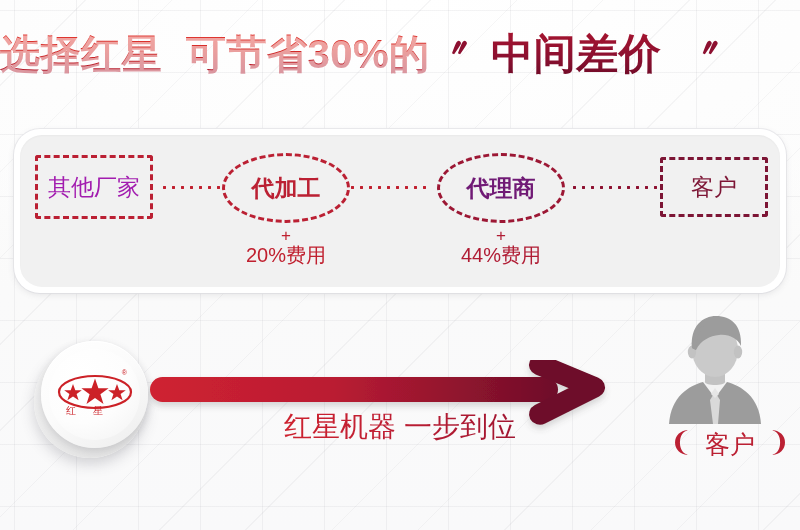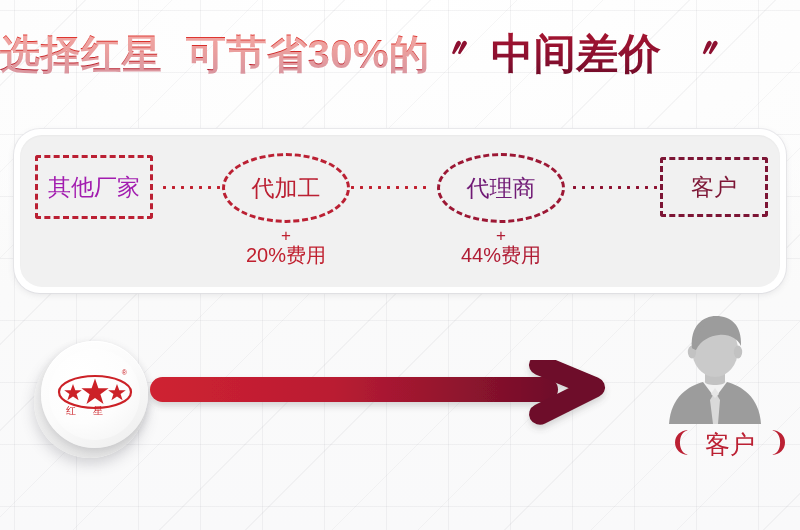--- a/index.html
+++ b/index.html
@@ -88,20 +88,21 @@
   .box-rect {
     border: 3px dashed #bb2033;
     border-radius: 3px;
     color: #a21caf;
   }
   .box-rect.dark { border-color: #7d1535; color: #7d1535; }
   .box-pill {
     border: 3px dashed #bb2033;
     border-radius: 50% / 50%;
     color: #bb2033;
+    font-weight: bold;
   }
   .box-pill.dark { border-color: #9c1734; color: #701a75; }
 
   .fee {
     position: absolute;
     text-align: center;
     color: #c0202f;
     white-space: nowrap;
   }
   .fee .plus { font-size: 17px; line-height: 15px; }
@@ -243,20 +244,21 @@
         <feDropShadow dx="0" dy="4" stdDeviation="3" flood-color="#555" flood-opacity="0.22"></feDropShadow>
       </filter>
     </defs>
     <g filter="url(#ash)">
       <rect x="2" y="17" width="408" height="25" rx="12.5" fill="url(#ag)"></rect>
       <path d="M392 4 L392 4 L448 29 L392 54 Z" fill="none"></path>
       <path d="M393 2 L447 25.5 L393 54" fill="none" stroke="#6e0d2a" stroke-width="22" stroke-linecap="round" stroke-linejoin="round" transform="translate(-1,3) scale(1,0.95)"></path>
     </g>
   </svg>
 
+  <div id="tagline">红星机器  一步到位</div>
 
   <svg id="person" viewBox="0 0 104 112">
 
     <path d="M6 112 C8 84 26 74 40 70 L64 70 C78 74 96 84 98 112 Z" fill="#9c9c9c"></path>
 
     <path d="M40 70 L52 86 L64 70 L58 67 L46 67 Z" fill="#f2f2f2"></path>
 
     <path d="M52 80 L47 88 L50 112 L55 112 L57 88 Z" fill="#d9d9d9"></path>
     <path d="M52 76 L48 82 L52 86 L56 82 Z" fill="#e6e6e6"></path>
 

